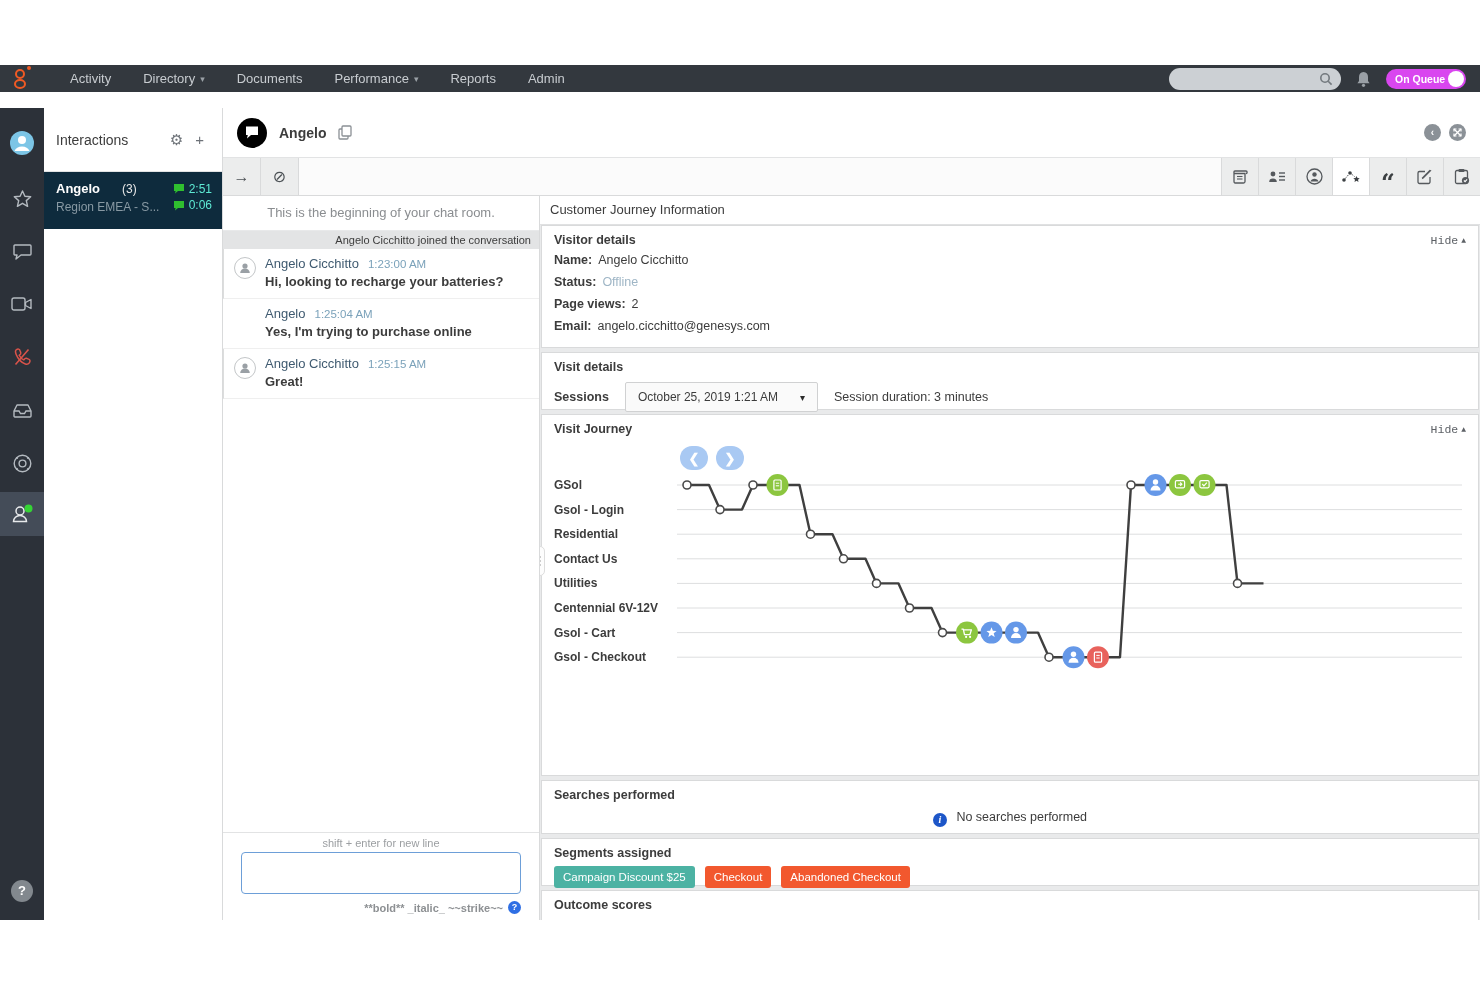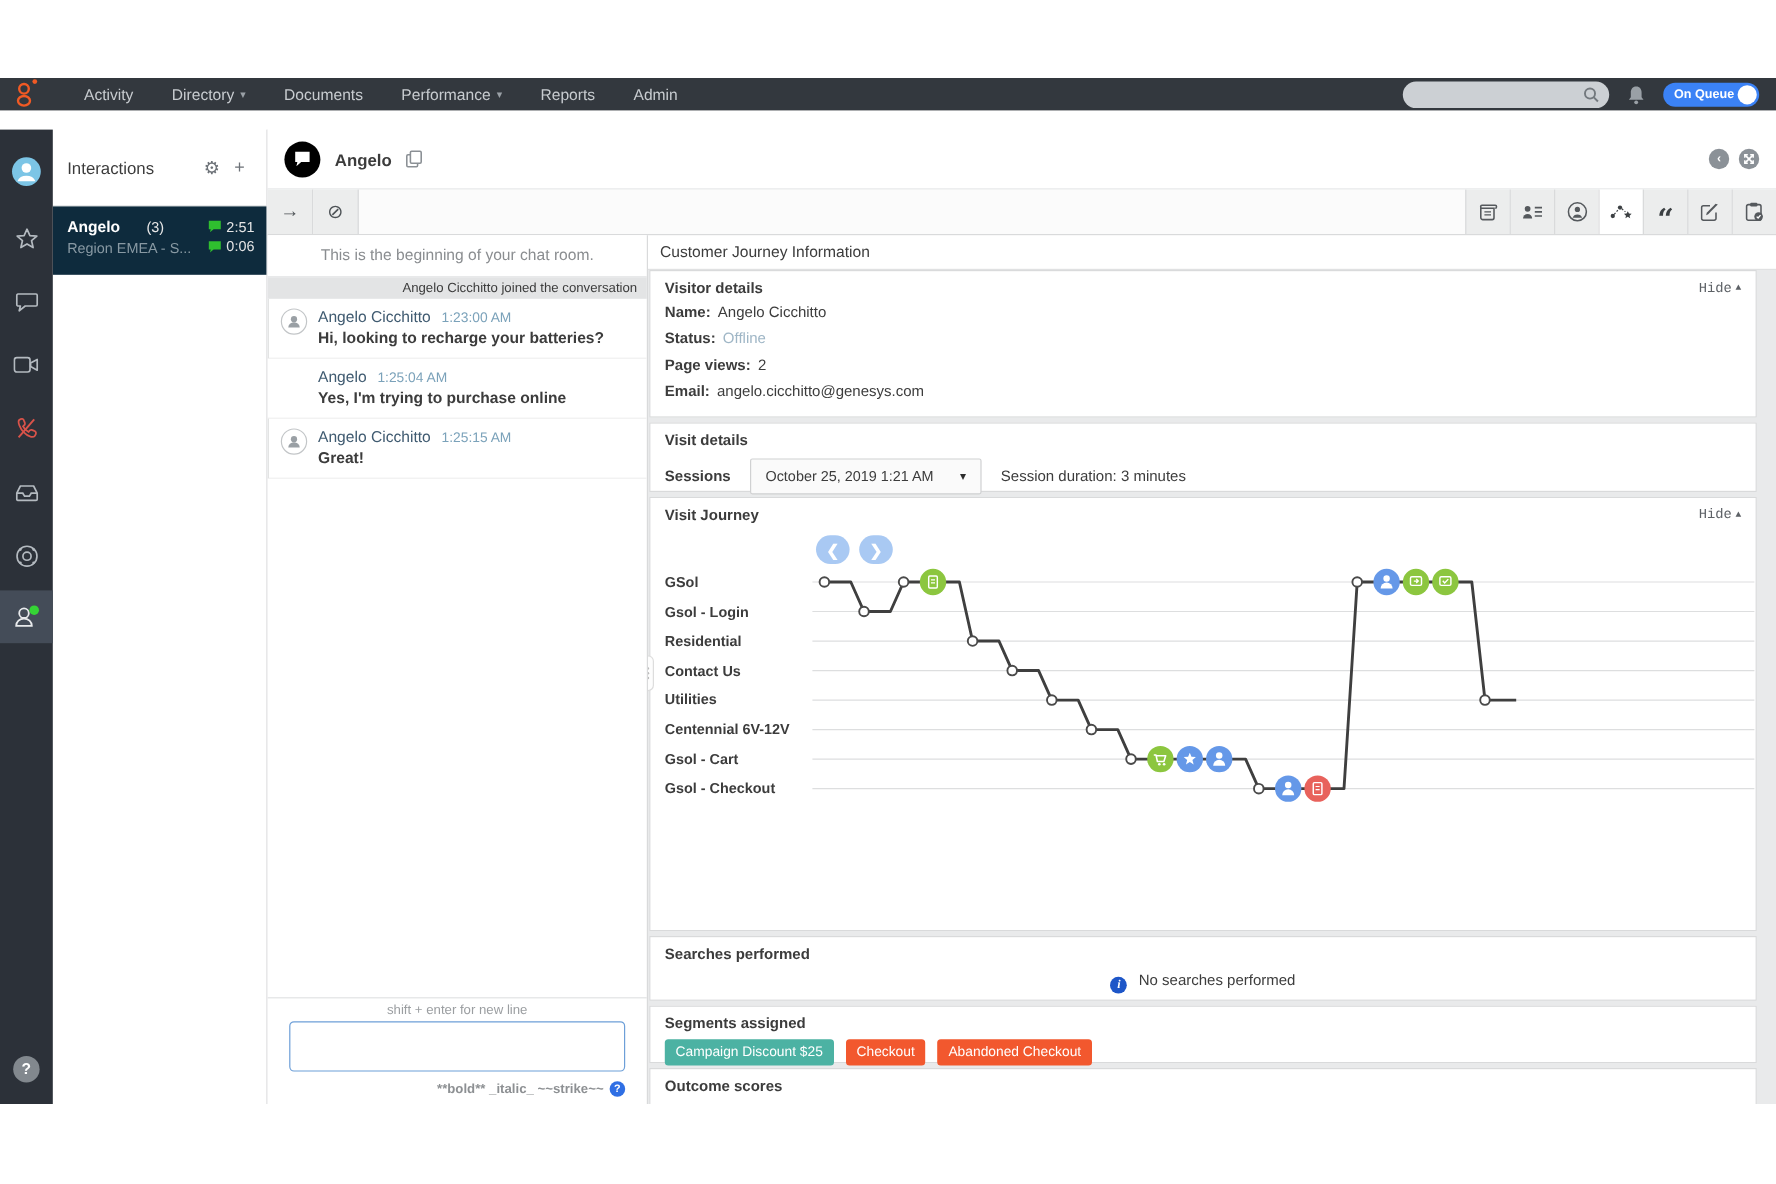--- a/index.html
+++ b/index.html
@@ -13,21 +13,21 @@
   .logo-mark .ring-top { position:absolute; left:1px; top:3px; width:10px; height:10px; border:2.5px solid #f15a24; border-radius:50%; }
   .logo-mark .ring-bot { position:absolute; left:0; top:13px; width:12px; height:10px; border:2.5px solid #f15a24; border-radius:50%; }
   .logo-mark .dot { position:absolute; right:1px; top:0; width:4px; height:4px; background:#f15a24; border-radius:50%; }
   .nav-items { display:flex; align-items:center; margin-left:14px; }
   .nav-item { color:#c8ccd0; font-size:13px; padding:0 10px; margin-right:12px; cursor:pointer; display:flex; align-items:center; gap:5px; height:43px; }
   .nav-item .caret { font-size:9px; color:#9aa0a6; }
   .topnav-right { margin-left:auto; display:flex; align-items:center; gap:14px; padding-right:14px; }
   .search-pill { width:172px; height:22px; background:#ccd0d4; border:none; border-radius:12px; padding:0 28px 0 12px; font-size:12px; color:#333; outline:none; }
   .search-wrap { position:relative; }
   .search-wrap svg { position:absolute; right:8px; top:4px; }
-  .onqueue { width:80px; height:20px; background:#3b82f6; border-radius:11px; position:relative; display:flex; align-items:center; cursor:pointer; }
+  .onqueue { width:80px; height:20px; background:#d946ef; border-radius:11px; position:relative; display:flex; align-items:center; cursor:pointer; }
   .onqueue .oq-label { color:#fff; font-size:10.5px; font-weight:bold; margin-left:9px; }
   .onqueue .knob { position:absolute; right:2px; top:2px; width:16px; height:16px; background:#fff; border-radius:50%; }
 
   
   .main { position:absolute; top:43px; left:0; right:0; bottom:0; display:flex; }
 
   
   .sidebar { width:44px; background:#2c3139; position:relative; flex:none; }
   .side-ic { position:absolute; left:0; width:44px; height:44px; display:flex; align-items:center; justify-content:center; cursor:pointer; }
   .side-ic.active { background:#444c58; }
@@ -35,21 +35,21 @@
 
   
   .interactions { width:179px; background:#fff; border-right:1px solid #d9dadb; flex:none; display:flex; flex-direction:column; }
   .int-header { height:64px; border-bottom:1px solid #e2e3e4; display:flex; align-items:center; padding:0 12px; }
   .int-title { font-size:14px; color:#3c3c3c; flex:1; }
   .int-gear, .int-plus { color:#6d7278; font-size:15px; cursor:pointer; padding:0 6px; }
   .int-item { height:57px; background:#0e2b3d; padding:9px 10px 0 12px; cursor:pointer; }
   .int-row { display:flex; align-items:center; }
   .int-name { color:#fff; font-weight:bold; font-size:13px; }
   .int-count { color:#e8e8e8; font-size:12px; margin-left:22px; flex:1; }
-  .int-time { color:#e5e5e5; font-size:12px; display:flex; align-items:center; gap:4px;justify-content:flex-end; }
+  .int-time { color:#5eead4; font-size:12px; display:flex; align-items:center; gap:4px;justify-content:flex-end; }
   .int-queue { color:#8899a3; font-size:12px; flex:1; margin-top:4px; }
 
   
   .rightside { flex:1; display:flex; flex-direction:column; min-width:0; }
   .chat-header { height:50px; background:#fff; border-bottom:1px solid #e2e3e4; display:flex; align-items:center; padding:0 14px; }
   .chat-avatar { width:30px; height:30px; background:#000; border-radius:50%; display:flex; align-items:center; justify-content:center; }
   .chat-header-name { font-size:14px; font-weight:bold; color:#3c3c3c; margin-left:12px; }
   .copy-ic { margin-left:12px; cursor:pointer; }
   .hdr-circles { margin-left:auto; display:flex; gap:8px; }
   .circ-btn { width:17px; height:17px; background:#8b9197; color:#fff; border-radius:50%; display:flex; align-items:center; justify-content:center; font-size:10px; font-weight:bold; cursor:pointer; }
@@ -82,21 +82,21 @@
   .hint-bot { text-align:right; color:#8d9093; font-size:11px; font-weight:bold; margin-top:3px; display:flex; justify-content:flex-end; align-items:center; gap:5px; }
   .help-dot { width:13px; height:13px; background:#2f6fe4; color:#fff; border-radius:50%; font-size:9px; line-height:13px; text-align:center; font-weight:bold; }
 
   
   .drag-handle { position:absolute; left:-6px; top:350px; width:11px; height:30px; background:#fdfdfd; border:1px solid #ddd; border-radius:5px; z-index:5; display:flex; flex-direction:column; align-items:center; justify-content:center; gap:2px; cursor:col-resize; }
   .drag-handle i { width:2px; height:2px; background:#bbb; border-radius:50%; }
 
   
   .journey { flex:1; background:#e9eaeb; min-width:0; position:relative; overflow:hidden; }
   .cji-title { background:#fff; font-size:13px; color:#3c3c3c; padding:6px 10px 7px; border-bottom:1px solid #e0e1e2; }
-  .card { background:#fff; border:1px solid #d9dadb; margin:0 16px 4px 1px; position:relative; }
+  .card { background:#fff; border:1px solid #d9dadb; margin:0 1px 4px 1px; position:relative; }
   .card-title-row { display:flex; align-items:center; padding:7px 12px 2px; }
   .card-title { font-size:12.5px; font-weight:bold; color:#3c3c3c; }
   .hide-link { margin-left:auto; font-size:11.5px; color:#5d6166; cursor:pointer; display:flex; align-items:center; gap:3px;font-family:Liberation Mono, monospace; }
   .hide-link .up { font-size:8px; }
 
   .vd-field { display:flex; font-size:12.5px; padding:4px 12px; }
   .vd-label { font-weight:bold; color:#3c3c3c; margin-right:6px; }
   .vd-value { color:#3c3c3c; }
   .vd-value.offline { color:#9fb6c6; }
 

